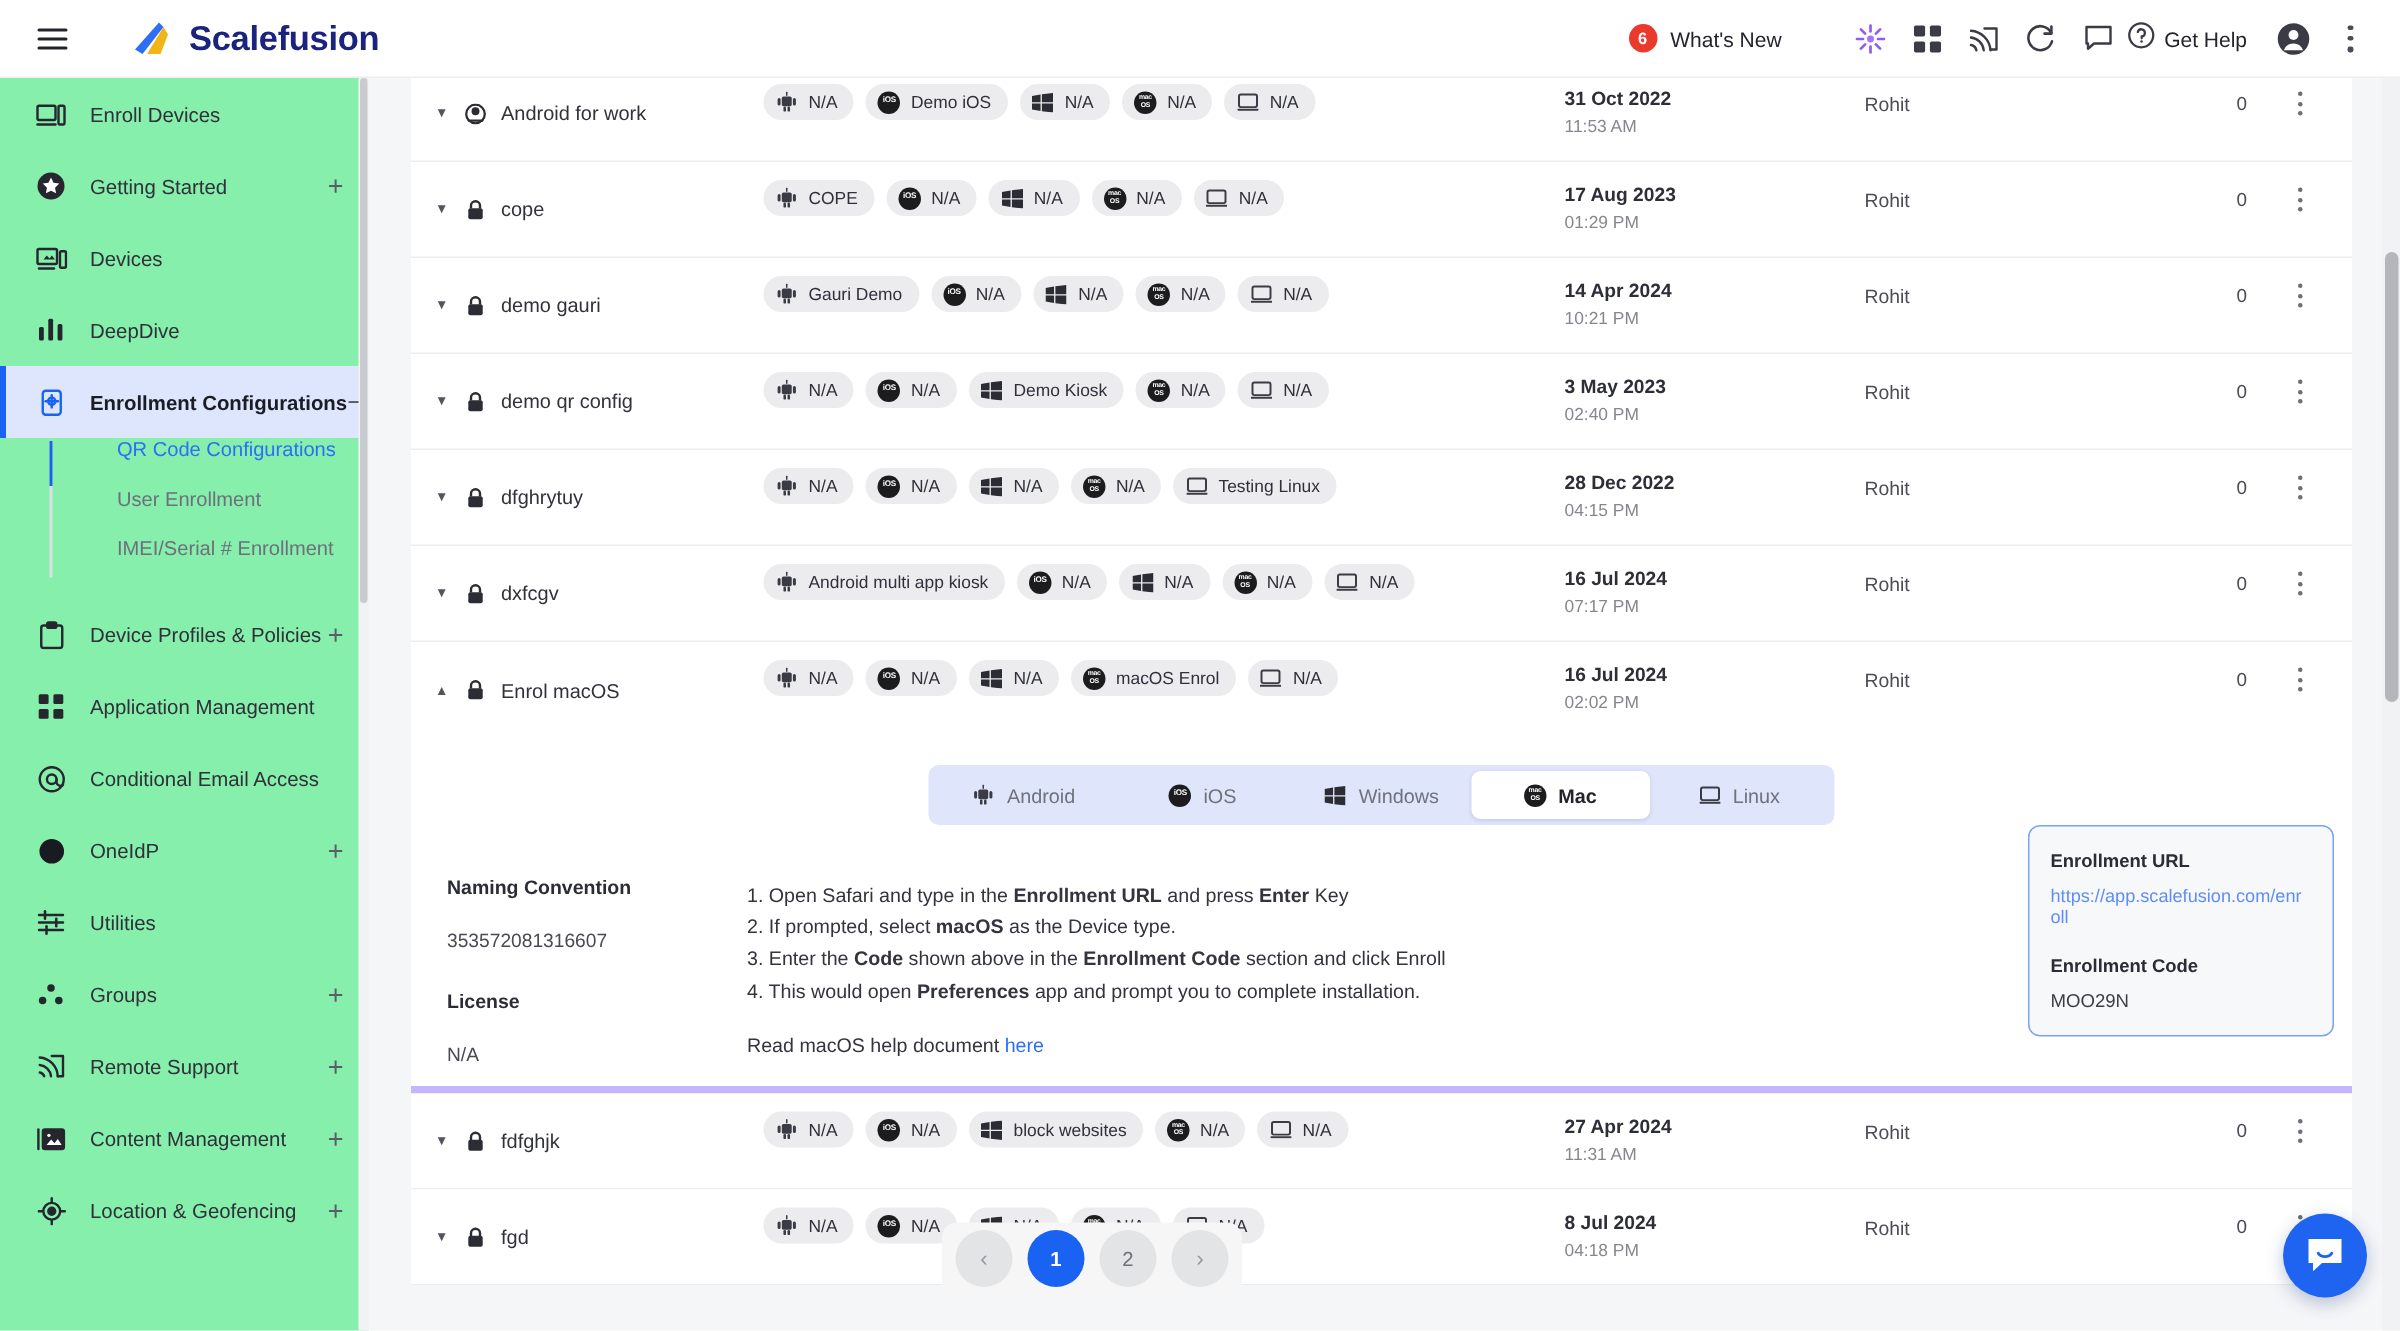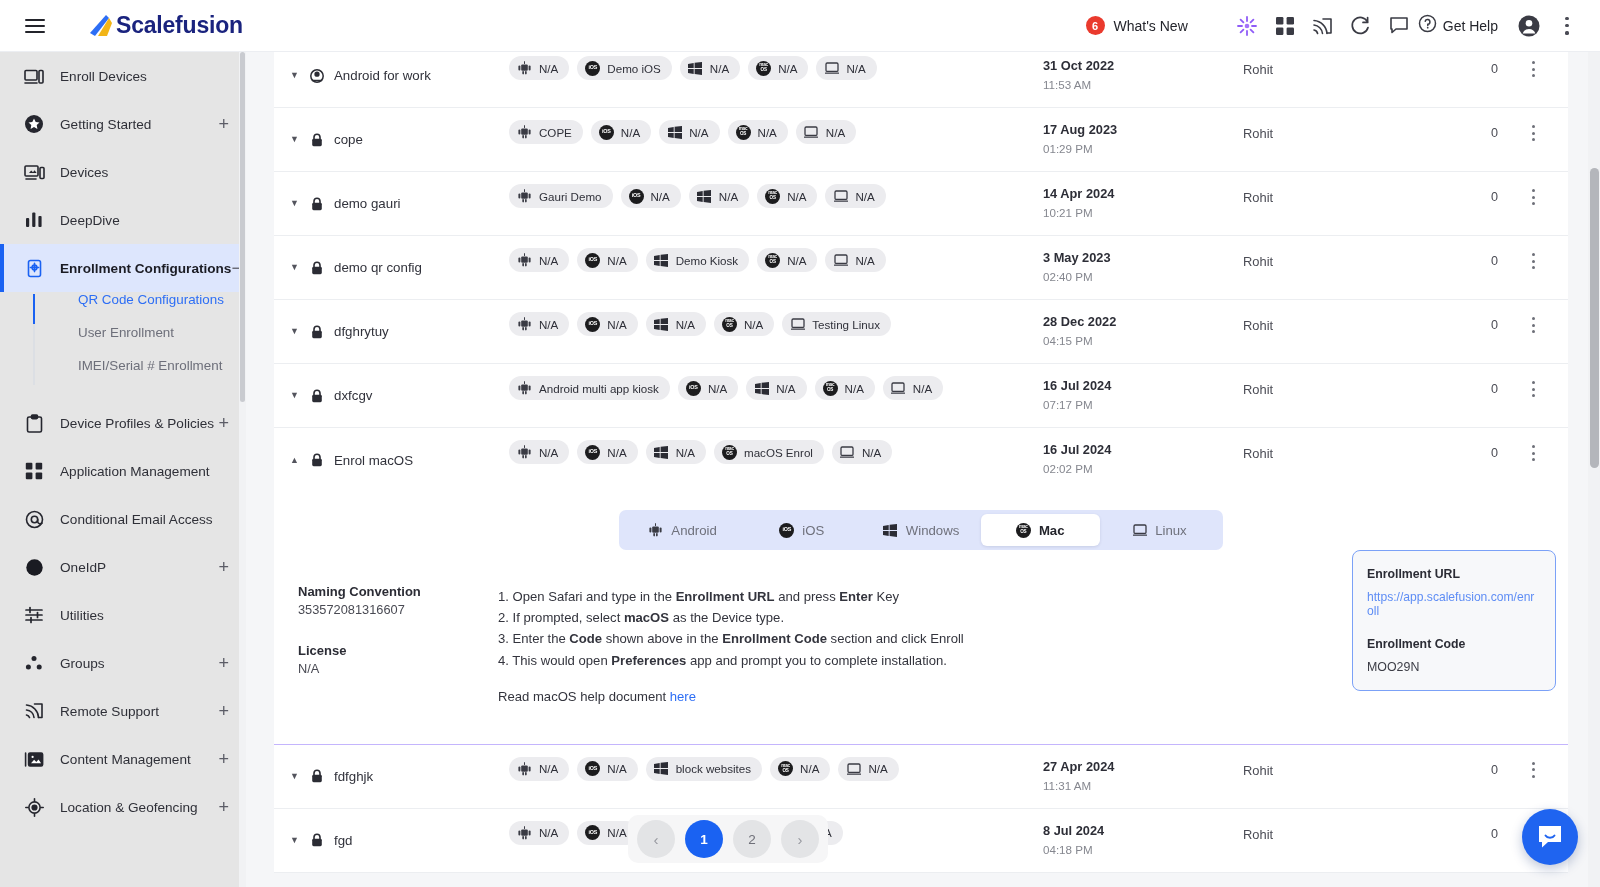--- a/index.html
+++ b/index.html
@@ -11,40 +11,40 @@
     color: #2b2b3a;
   }
   
   .header {
     position: absolute; top: 0; left: 0; width: 1600px; height: 52px;
     background: #ffffff; display: flex; align-items: center;
     border-bottom: 1px solid #eceef2; z-index: 40;
   }
   .hamburger { margin-left: 20px; width: 30px; height: 30px; display:flex; flex-direction:column; justify-content:center; align-items:center; gap:4px; cursor:pointer;}
   .hamburger span { display:block; width:20px; height:2px; background:#23242b; border-radius:2px;}
-  .brand { display:flex; align-items:center; margin-left: 36px; }
+  .brand { display:flex; align-items:center; gap:10px; margin-left: 36px; }
   .brand-logo { width: 30px; height: 28px; position: relative; }
   .brand-name { font-size: 23px; font-weight: 700; color: #1a237e; letter-spacing: -0.2px; }
   .header-right { margin-left:auto; display:flex; align-items:center; gap: 0px; padding-right: 14px;}
   .whatsnew { display:flex; align-items:center; gap:9px; margin-right: 40px; cursor:pointer;}
   .badge-count {
     width:19px; height:19px; border-radius:50%; background:#ea3a2d; color:#fff;
     font-size:11px; font-weight:700; display:flex; align-items:center; justify-content:center;
   }
   .whatsnew-label { font-size:14px; color:#24252c; font-weight:500;}
   .hicon { width: 38px; height: 38px; display:flex; align-items:center; justify-content:center; cursor:pointer; }
   .gethelp { display:flex; align-items:center; gap:6px; cursor:pointer; margin-right:12px;}
   .gethelp-label { font-size:14px; color:#24252c; font-weight:500;}
   .kebab-v { width:4px; height:18px; display:flex; flex-direction:column; justify-content:space-between; align-items:center;}
   .kebab-v i { width:3.2px; height:3.2px; background:#4a4b55; border-radius:50%; display:block;}
 
   
   .sidebar {
     position:absolute; top:52px; left:0; width:246px; height:835px;
-    background:#e5e5e5; border-right:1px solid #e9ebef; overflow:hidden; z-index:30;
+    background:#86efac; border-right:1px solid #e9ebef; overflow:hidden; z-index:30;
   }
   .nav-item {
     height:48px; display:flex; align-items:center; padding:0 16px 0 22px; cursor:pointer; position:relative;
   }
   .nav-item .ico { width:24px; height:22px; display:flex; align-items:center; justify-content:center; flex:0 0 24px; }
   .nav-item .lbl { font-size:13.6px; color:#2f3038; margin-left:14px; font-weight:500; white-space:nowrap;}
   .nav-item .plus { margin-left:auto; font-size:18px; color:#5b5c66; line-height:1; font-weight:400;}
   .nav-item.active { background:#dde6fd; }
   .nav-item.active::before { content:""; position:absolute; left:0; top:0; bottom:0; width:4px; background:#1a62f2; }
   .nav-item.active .lbl { color:#1b1c24; font-weight:600;}
@@ -89,34 +89,34 @@
   
   .osico { width:15px; height:15px; flex:0 0 15px; display:flex; align-items:center; justify-content:center;}
   .ios-circ, .mac-circ {
     width:15px; height:15px; border-radius:50%; background:#1c1c1e; color:#fff;
     font-size:5.4px; font-weight:700; display:flex; align-items:center; justify-content:center;
     line-height:1; letter-spacing:-0.2px;
   }
   .mac-circ { flex-direction:column; font-size:4.6px; }
 
   
-  .expanded { background:#ffffff; border-bottom:1px solid #c4b5fd; padding: 10px 0 40px 0;}
+  .expanded { background:#ffffff; border-bottom:5px solid #c4b5fd; padding: 10px 0 14px 0;}
   .tabbar {
     margin: 8px auto 0 auto; width:604px; height:40px; background:#dfe5fb; border-radius:7px;
     display:flex; align-items:center; padding:4px; gap:0;
   }
   .tab {
     flex:1; height:32px; display:flex; align-items:center; justify-content:center; gap:8px;
     font-size:13.2px; color:#6f717c; border-radius:6px; cursor:pointer;
   }
   .tab.active { background:#ffffff; color:#24252c; font-weight:600; box-shadow:0 1px 3px rgba(30,40,80,.12);}
   .panel-body { display:flex; padding: 34px 22px 0 12px; position:relative;}
   .pb-left { width:212px; padding-left:12px;}
   .pb-label { font-size:13px; font-weight:700; color:#2b2c35;}
-  .pb-value { font-size:12.8px; color:#494a53; margin-top:3px;}
+  .pb-value { font-size:12.8px; color:#494a53; margin-top:20px;}
   .pb-gap { height:26px;}
   .pb-steps { flex:1; padding-top:2px; max-width:680px;}
   .step { font-size:13.1px; color:#33343d; line-height:1.62; }
   .step b { font-weight:700; }
   .readmore { font-size:13.1px; color:#33343d; margin-top:18px;}
   .readmore a { color:#2d6ef5; text-decoration:none;}
   .enroll-card {
     position:absolute; right:12px; top:0; width:204px; min-height:140px;
     background:#f7f8fa; border:1.4px solid #7ba1f7; border-radius:8px; padding:16px 14px;
   }

